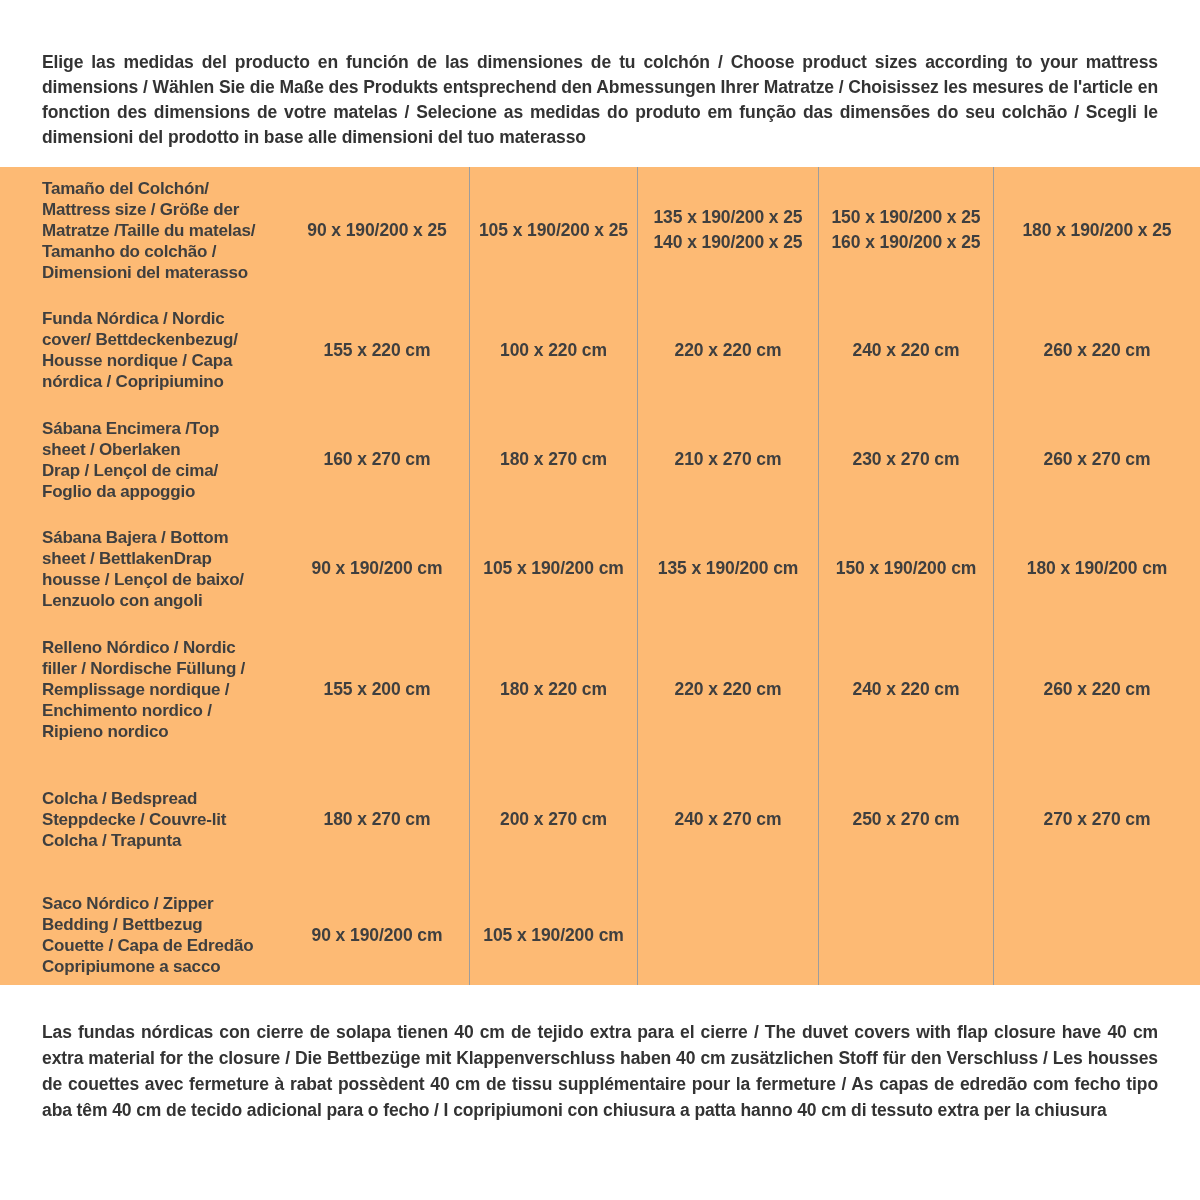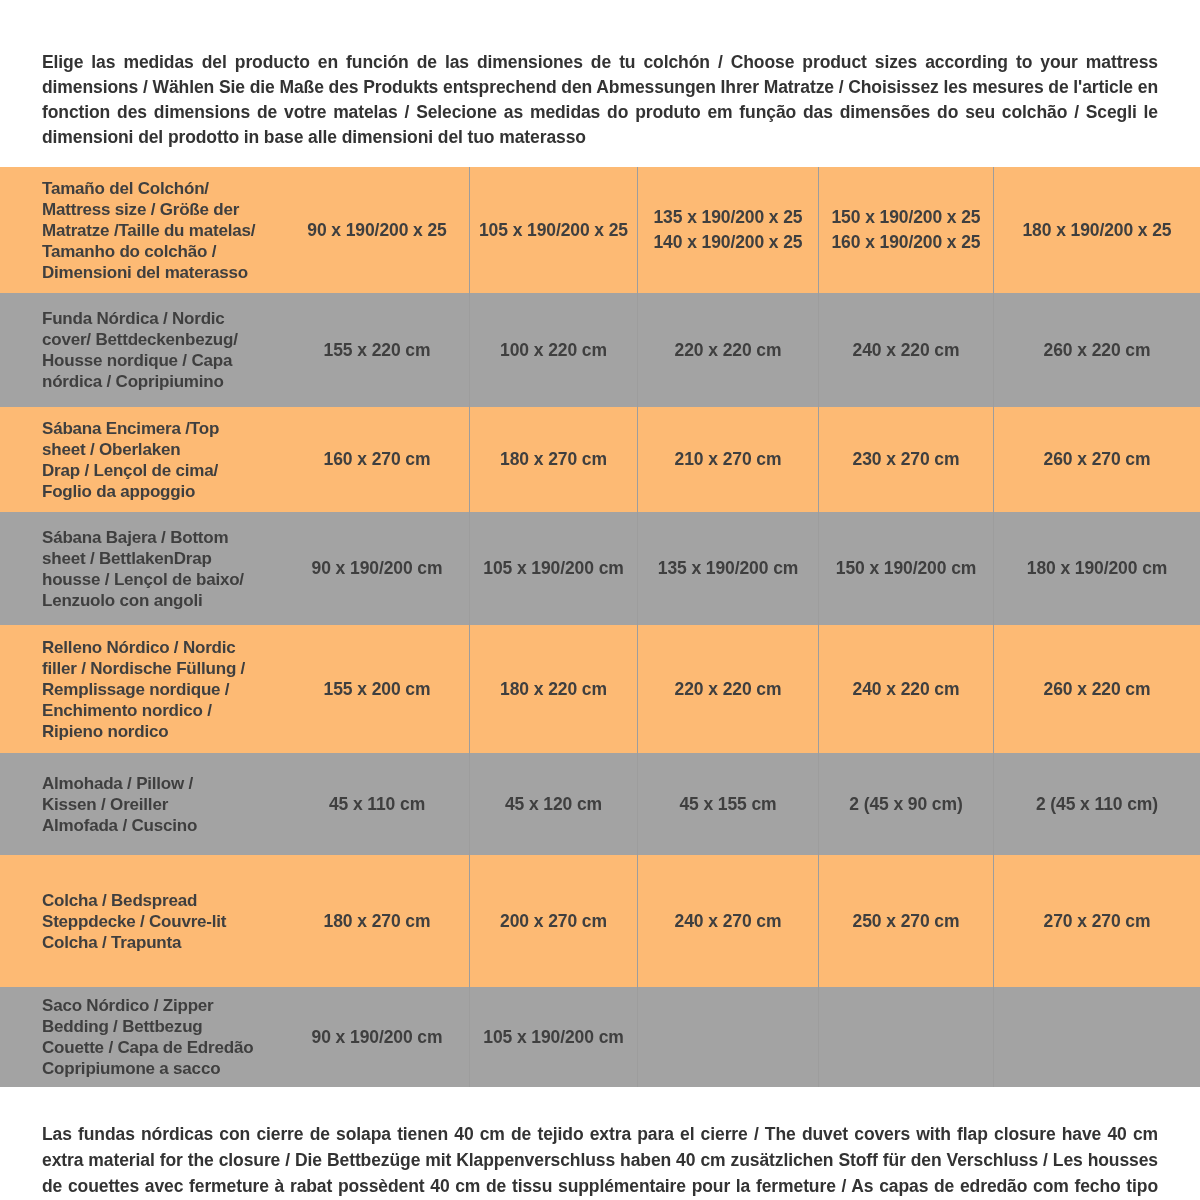--- a/index.html
+++ b/index.html
@@ -31,21 +31,21 @@
   }
   .size-table {
     margin-top: 17px;
     width: 1200px;
   }
   .trow {
     display: grid;
     grid-template-columns: 285px 184px 168px 181px 175px 207px;
   }
   .trow.gray { background: #fdba74; }
-  .trow.white { background: #a3a3a3; }
+  .trow.white { background: #fdba74; }
   .r1 { height: 126px; }
   .r2 { height: 114px; }
   .r3 { height: 105px; }
   .r4 { height: 113px; }
   .r5 { height: 128px; }
   .r6 { height: 102px; }
   .r7 { height: 132px; }
   .r8 { height: 100px; }
   .cell {
     display: flex;
@@ -152,30 +152,20 @@
 Remplissage nordique /
 Enchimento nordico /
 Ripieno nordico</div>
       <div class="cell val">155 x 200 cm</div>
       <div class="cell val sep">180 x 220 cm</div>
       <div class="cell val sep">220 x 220 cm</div>
       <div class="cell val sep">240 x 220 cm</div>
       <div class="cell val sep">260 x 220 cm</div>
     </div>
 
-    <div class="trow white r6">
-      <div class="cell label">Almohada  / Pillow /
-Kissen / Oreiller
-Almofada / Cuscino</div>
-      <div class="cell val">45 x 110 cm</div>
-      <div class="cell val sep">45 x 120 cm</div>
-      <div class="cell val sep">45 x 155 cm</div>
-      <div class="cell val sep">2 (45 x 90 cm)</div>
-      <div class="cell val sep">2 (45 x 110 cm)</div>
-    </div>
 
     <div class="trow gray r7">
       <div class="cell label">Colcha / Bedspread
 Steppdecke / Couvre-lit
 Colcha / Trapunta</div>
       <div class="cell val">180 x 270 cm</div>
       <div class="cell val sep">200 x 270 cm</div>
       <div class="cell val sep">240 x 270 cm</div>
       <div class="cell val sep">250 x 270 cm</div>
       <div class="cell val sep">270 x 270 cm</div>

